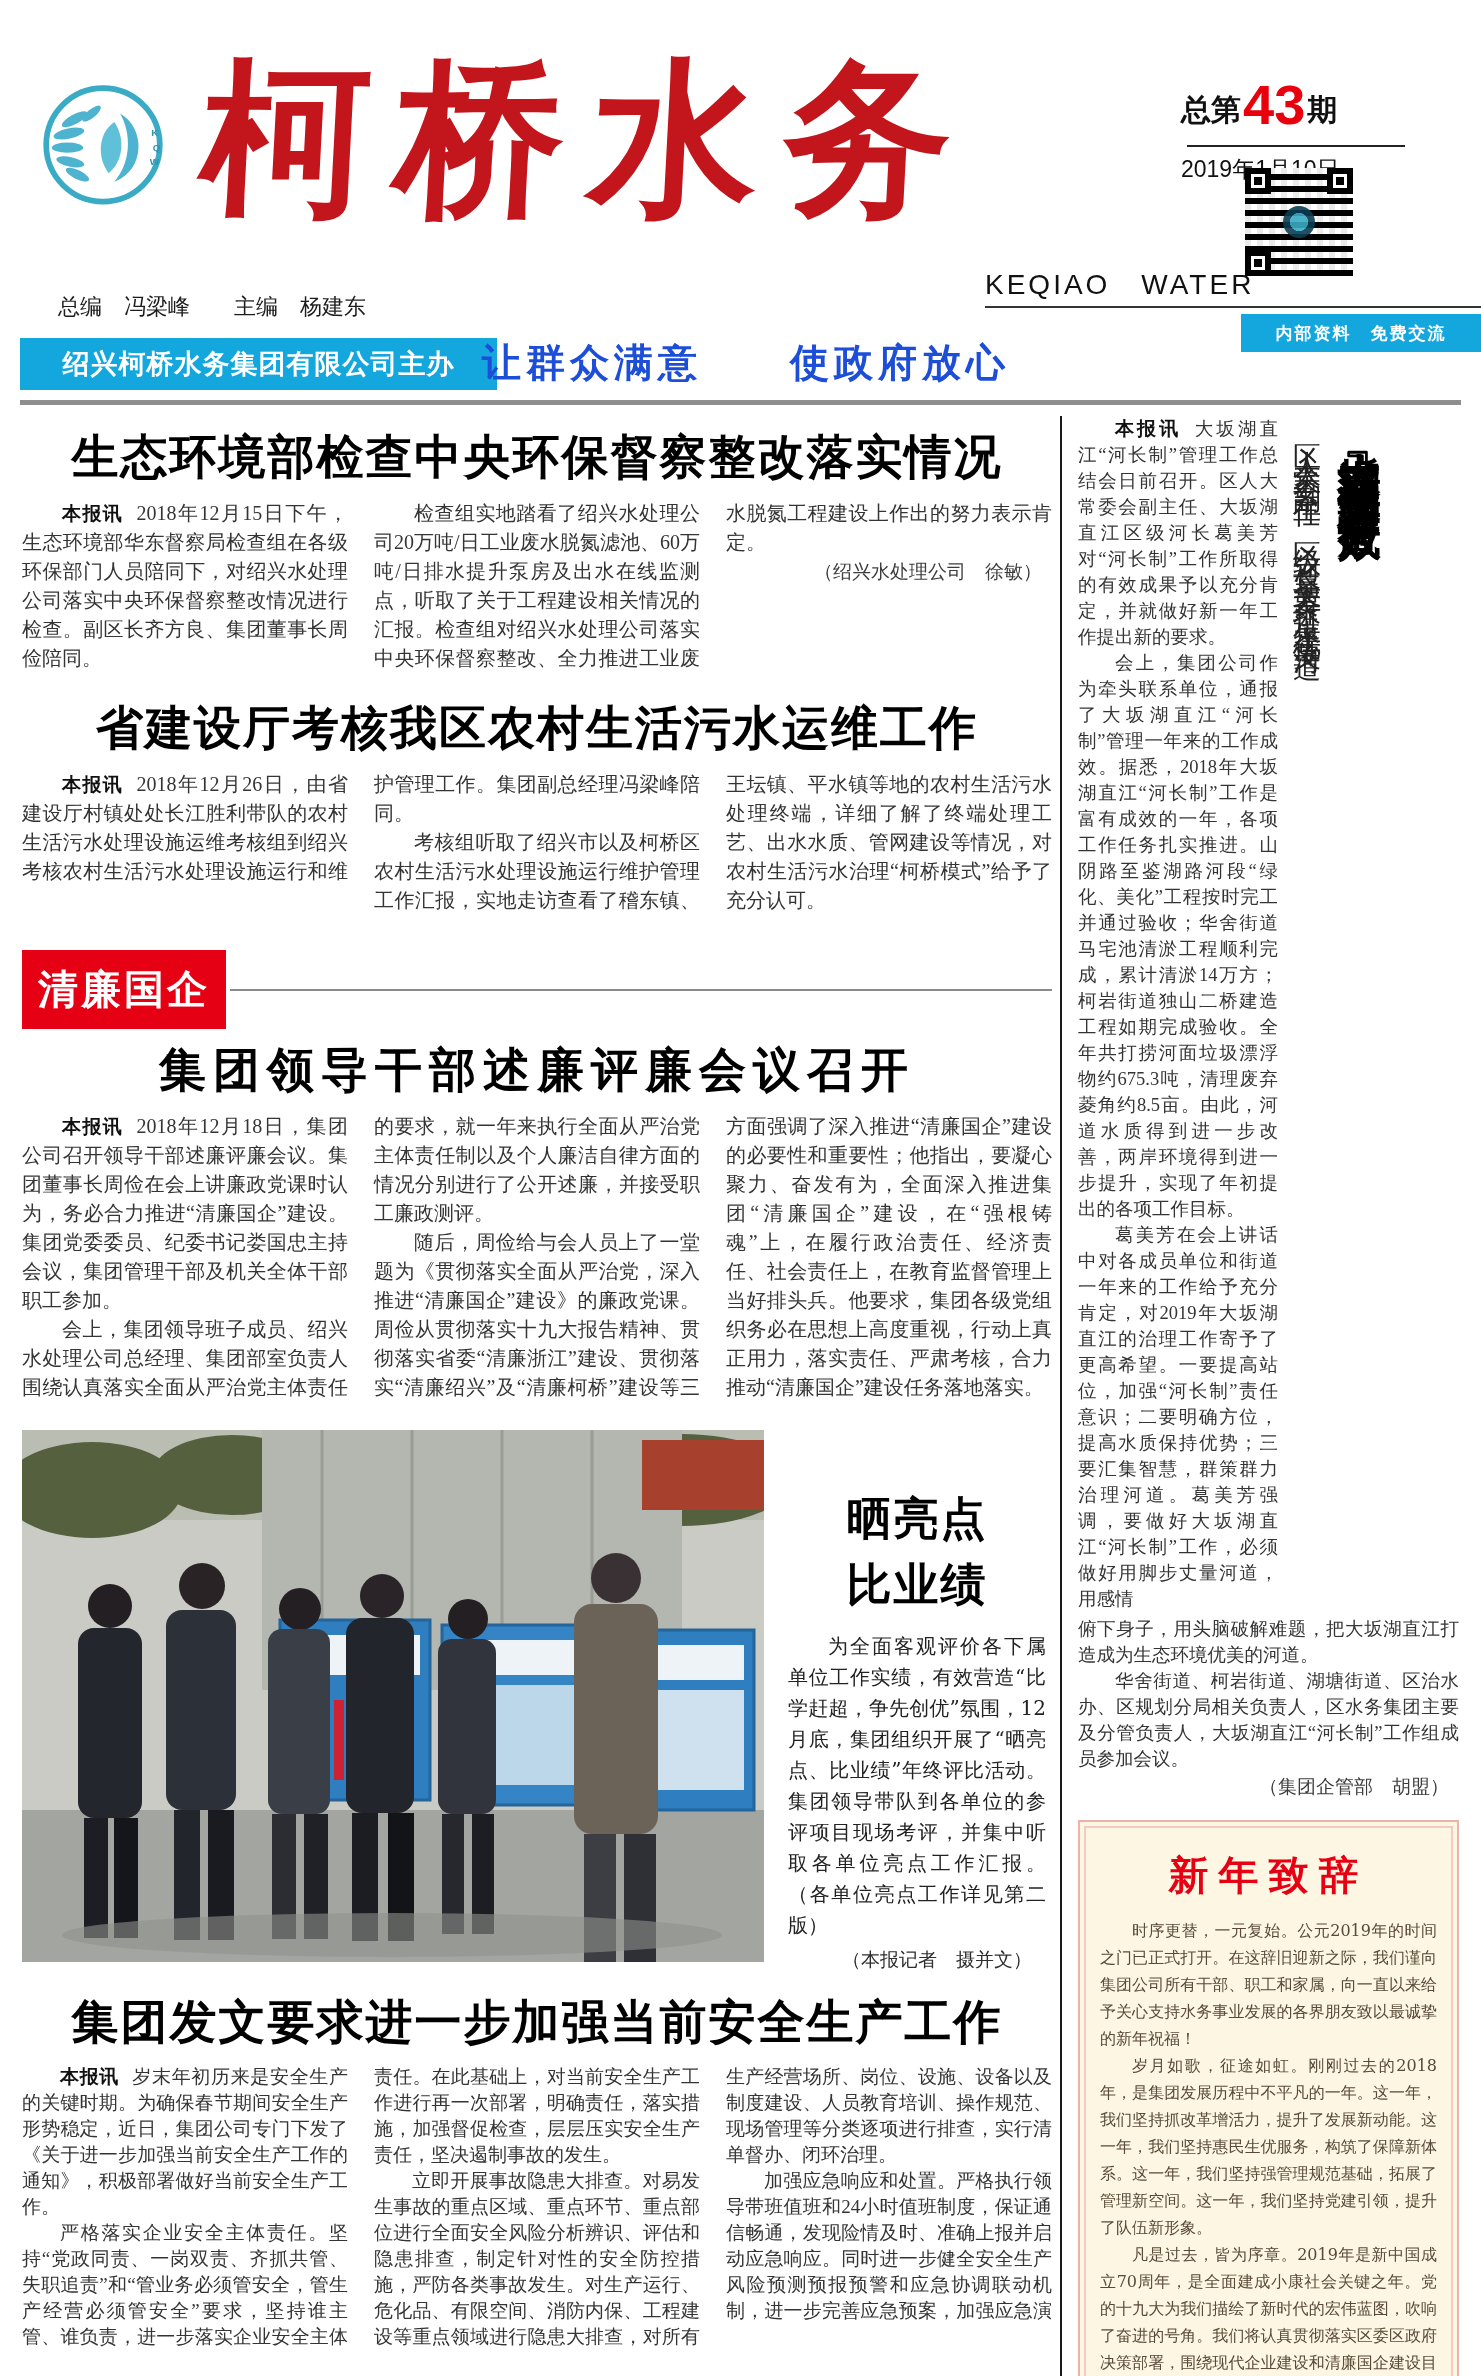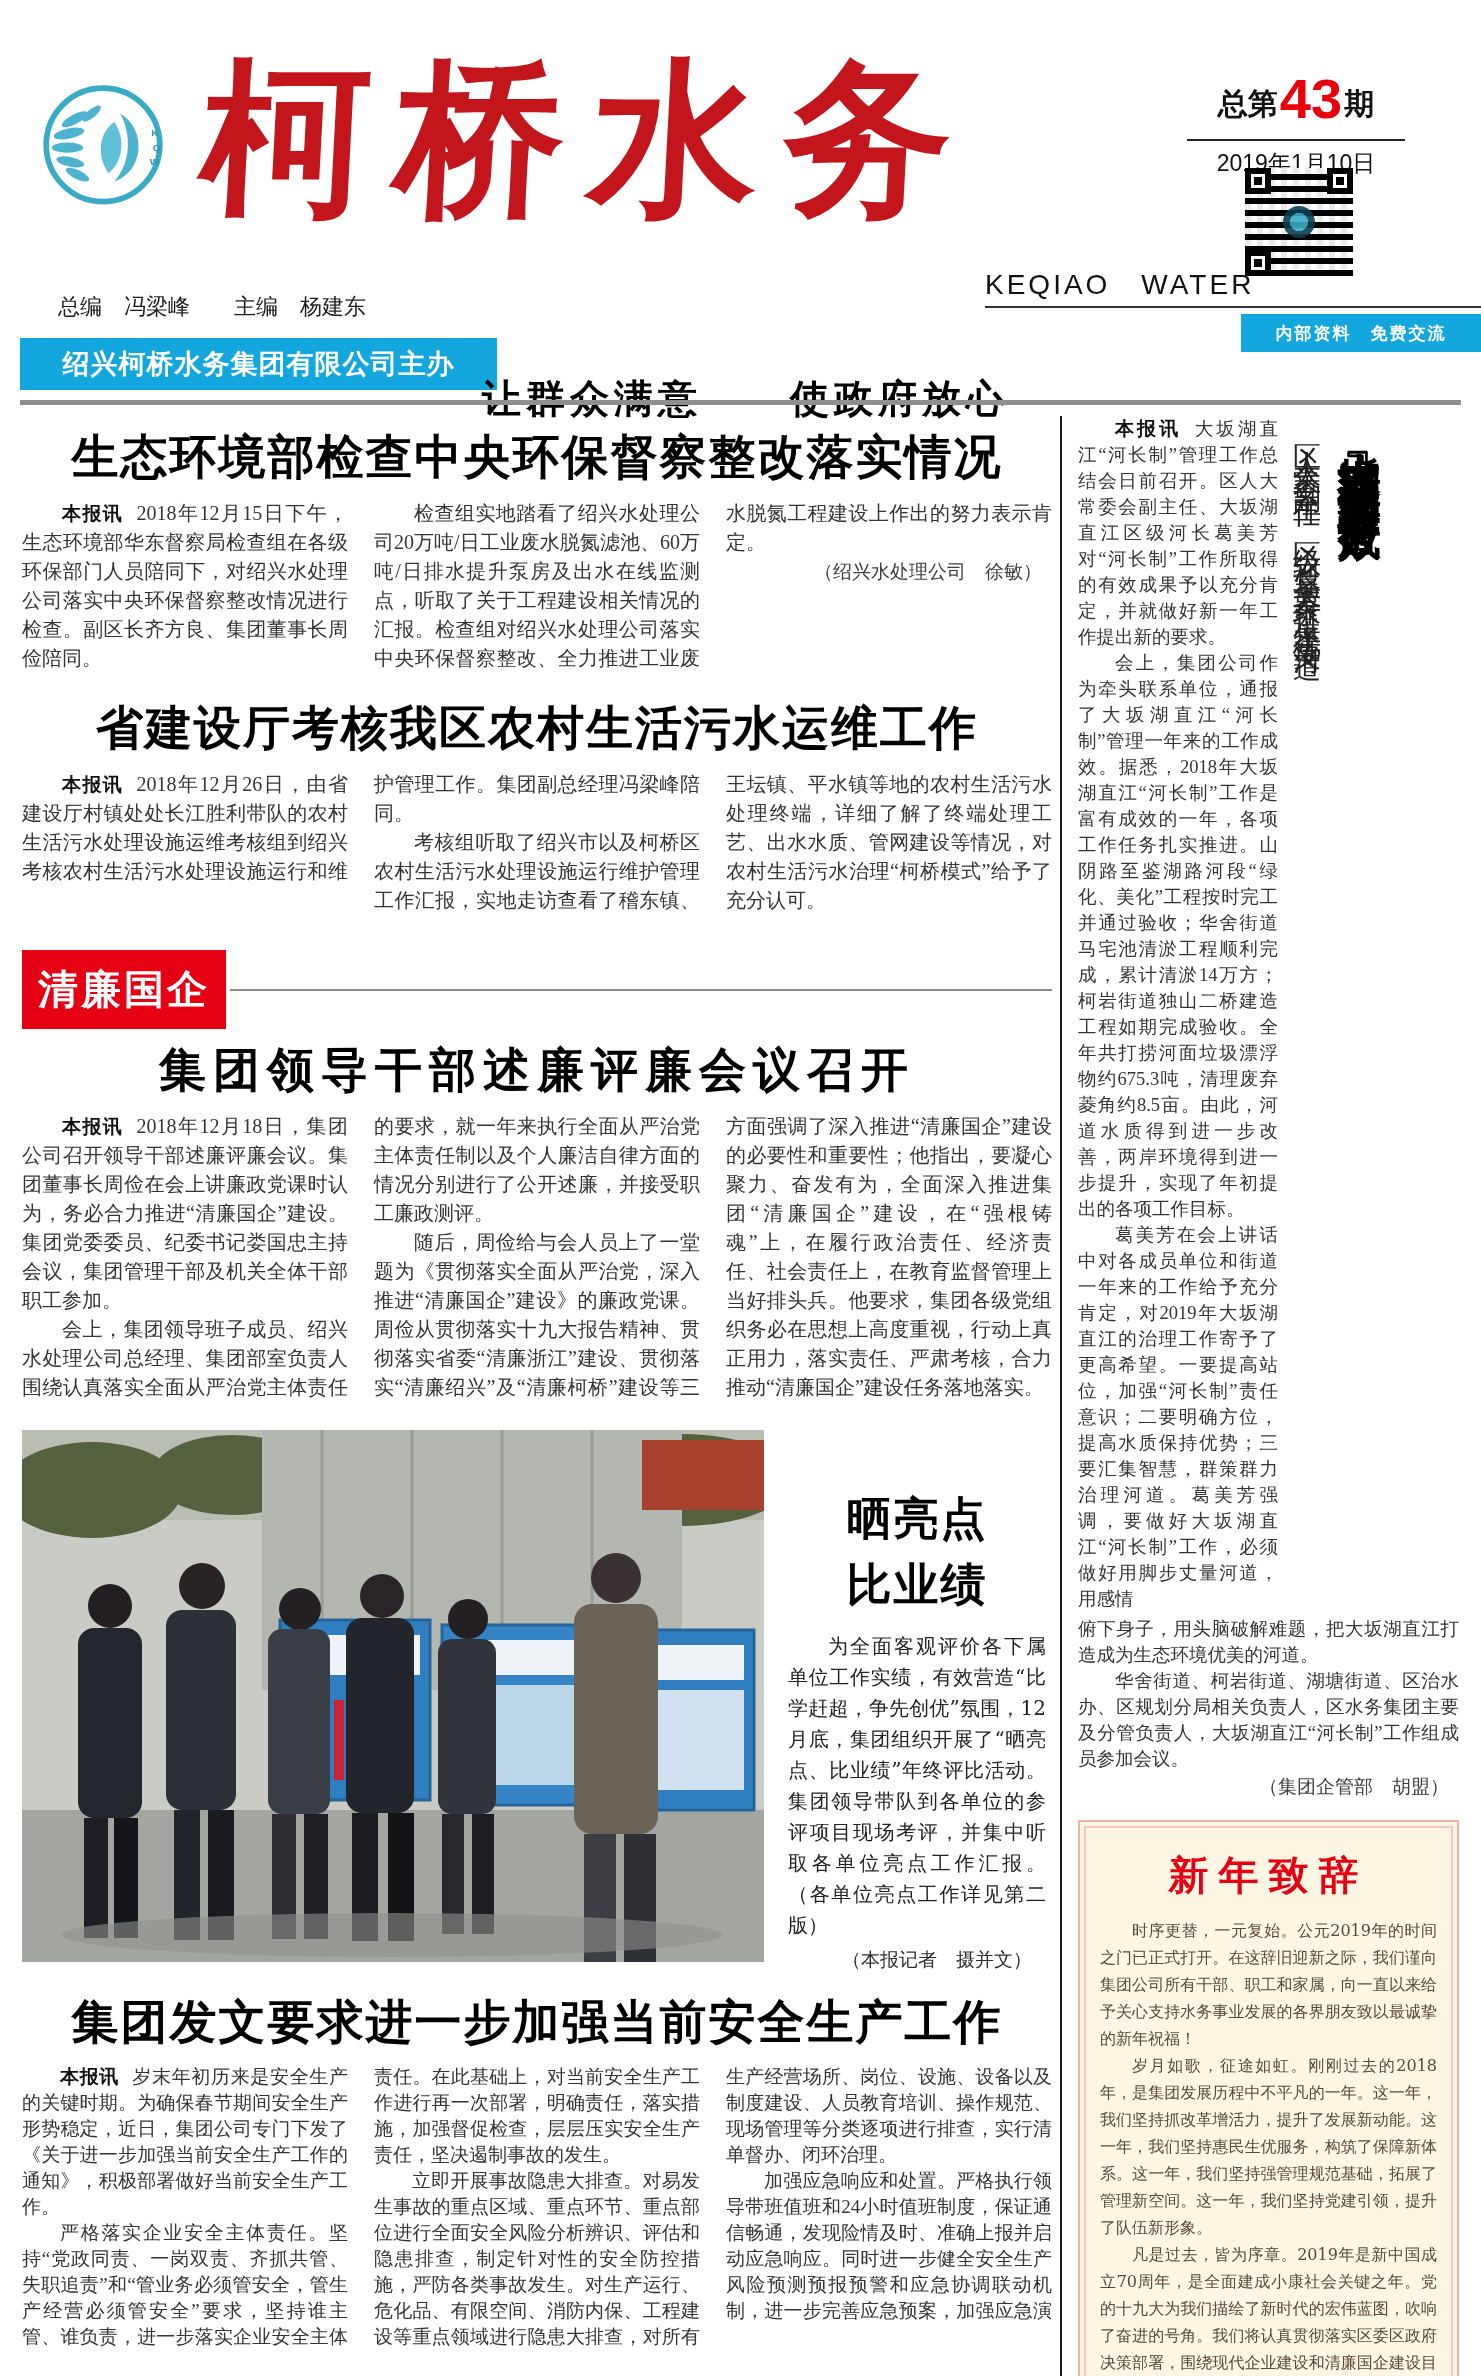--- a/index.html
+++ b/index.html
@@ -4,21 +4,21 @@
 <style>
   html,body{margin:0;padding:0;background:#e8e8e8;}
   .page{position:relative;width:1481px;height:2376px;background:#fff;margin:0 auto;
         font-family:"Liberation Serif",serif;color:#2e2e2e;overflow:hidden;}
   
   .masthead{position:relative;height:410px;}
   .logo{position:absolute;left:32px;top:68px;width:142px;height:148px;}
   .mast-title{position:absolute;left:160px;top:18px;width:860px;text-align:center;
       font-family:"DejaVu Serif",serif;font-weight:700;font-size:168px;line-height:240px;
       color:#c2151c;letter-spacing:26px;transform:skewX(-3deg);white-space:nowrap;}
-  .issue{position:absolute;right:70px;top:66px;width:230px;text-align:center;font-family:"Liberation Sans",sans-serif;}
+  .issue{position:absolute;right:70px;top:72px;width:230px;text-align:left;font-family:"Liberation Sans",sans-serif;}
   .issue-line1{font-size:30px;font-weight:700;color:#111;}
   .issue-num{font-size:56px;color:#e8000d;font-weight:700;vertical-align:-4px;padding:0 2px;}
   .issue-rule{border:none;border-top:2px solid #222;margin:8px 6px 7px;}
   .issue-date{font-size:23px;color:#111;}
   .qr{position:absolute;right:128px;top:168px;width:108px;height:108px;background:
       repeating-linear-gradient(0deg,#000 0 6px,rgba(255,255,255,.92) 6px 12px),
       repeating-linear-gradient(90deg,#000 0 6px,#fff 6px 12px);}
   .qr i{position:absolute;width:26px;height:26px;border:6px solid #000;background:#fff;box-sizing:border-box;}
   .qr i::after{content:"";position:absolute;left:3px;top:3px;width:8px;height:8px;background:#000;}
   .qr .f1{left:0;top:0}.qr .f2{right:0;top:0}.qr .f3{left:0;bottom:0}
@@ -28,21 +28,21 @@
   .kq-water{position:absolute;left:985px;top:266px;font-size:28px;letter-spacing:3px;color:#111;
       font-family:"Liberation Sans",sans-serif;}
   .kq-line{position:absolute;left:985px;right:0;top:306px;border-top:2px solid #333;}
   .internal-tag{position:absolute;right:0;top:314px;width:240px;height:38px;background:#14a7dd;
       color:#fff;font-family:"Liberation Sans",sans-serif;font-weight:700;font-size:17px;
       display:flex;align-items:center;justify-content:center;letter-spacing:2px;}
   .publisher-bar{position:absolute;left:20px;top:338px;width:477px;height:52px;background:#14a7dd;
       color:#fff;font-family:"Liberation Sans",sans-serif;font-weight:700;font-size:27px;
       display:flex;align-items:center;justify-content:center;letter-spacing:1px;}
   .slogan{position:absolute;left:482px;top:336px;font-family:"Liberation Sans",sans-serif;
-      font-weight:700;font-size:39px;color:#000000;letter-spacing:5px;white-space:pre;margin-top:36px;}
+      font-weight:700;font-size:39px;color:#1d4ed8;letter-spacing:5px;white-space:pre;}
   .mast-divider{position:absolute;left:20px;right:20px;top:400px;border-top:5px solid #8f8f8f;}
   
   .content{display:flex;padding:6px 22px 0;}
   .col-left{width:1030px;flex:none;}
   .col-right{flex:1;border-left:2px solid #1a1a1a;margin-left:8px;padding-left:16px;min-width:0;}
   
   .headline{font-family:"Liberation Sans",sans-serif;font-weight:700;color:#000;
       text-align:center;font-size:47px;letter-spacing:2px;line-height:1.3;margin:10px 0 12px;}
   .hl-sp{letter-spacing:7px;}
   .body{column-count:3;column-gap:26px;column-fill:auto;overflow:hidden;}

